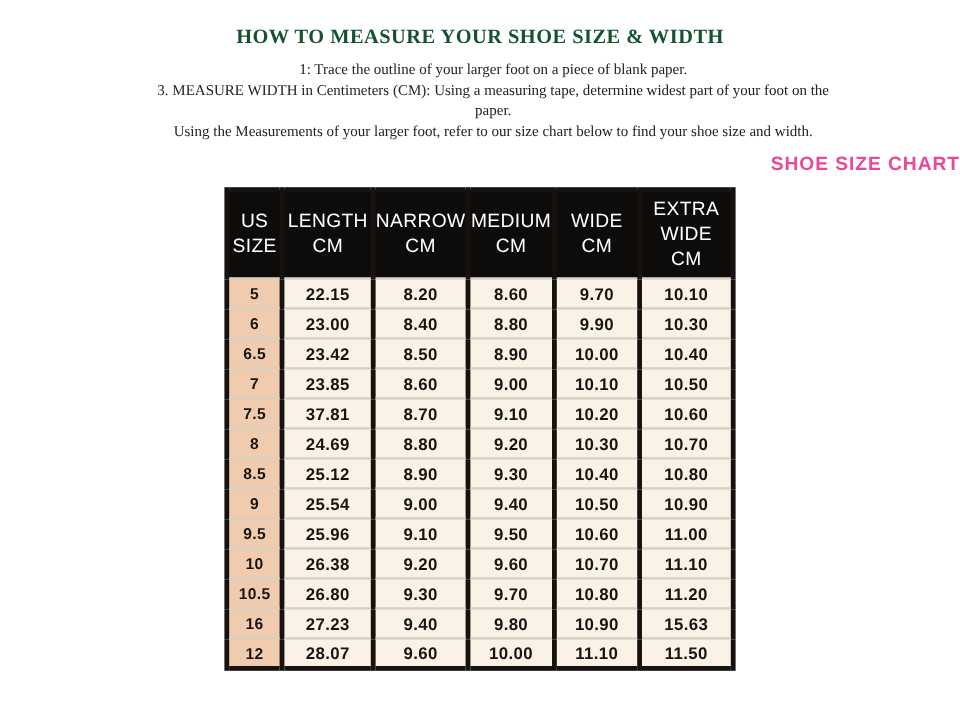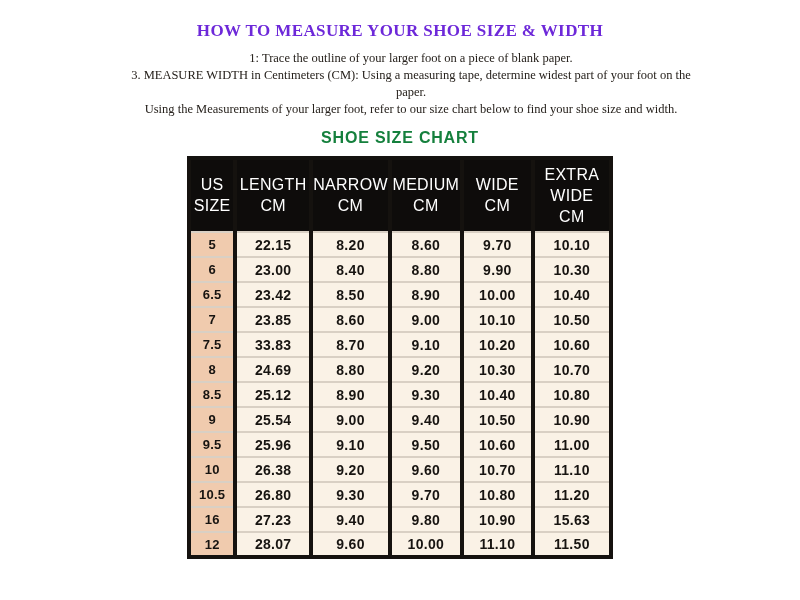--- a/index.html
+++ b/index.html
@@ -6,30 +6,30 @@
     --header-bg:#0e0c0b; --header-text:#ffffff; --size-col-bg:#f0cbae;
     --cell-bg:#faf2e6; --row-divider:#d9d0c4; --table-border:#15120f;
     --page-bg:#ffffff; --text:#1d1a17;
   }
   *{box-sizing:border-box;}
   html,body{margin:0;padding:0;}
   body{width:800px;height:600px;background:var(--page-bg);font-family:"Liberation Sans",sans-serif;color:var(--text);}
   .page{width:800px;height:600px;overflow:hidden;position:relative;background:var(--page-bg);}
   .page-title{
     font-family:"Liberation Serif",serif;font-size:17px;font-weight:bold;
-    text-align:center;margin:0;padding-top:21px;letter-spacing:0.4px;color:#6d28d9;
+    text-align:center;margin:0;padding-top:21px;letter-spacing:0.4px;color:#14532d;
   }
   .instructions{
     margin:9px 100px 0 122px;
     font-family:"Liberation Serif",serif;font-size:12.5px;color:#26211c;text-align:center;
   }
   .instructions p{margin:0;line-height:17px;}
   .chart-heading{
-    font-size:16px;font-weight:600;text-align:center;
-    margin:11px 0 9px 0;letter-spacing:0.8px;color:#15803d;
+    font-size:16px;font-weight:600;text-align:right;
+    margin:11px 0 9px 0;letter-spacing:0.8px;color:#ec4899;
   }
   table.size-chart{
     border-collapse:collapse;margin:0 auto;
     border:4px solid var(--table-border);
     table-layout:fixed;
   }
   .size-chart th,.size-chart td{
     border-left:4px solid var(--table-border);
     border-right:4px solid var(--table-border);
     text-align:center;vertical-align:middle;padding:0;
@@ -102,21 +102,21 @@
         <tr>
           <td class="c0 size-col">7</td>
           <td class="c1">23.85</td>
           <td class="c2">8.60</td>
           <td class="c3">9.00</td>
           <td class="c4">10.10</td>
           <td class="c5">10.50</td>
         </tr>
         <tr>
           <td class="c0 size-col">7.5</td>
-          <td class="c1">33.83</td>
+          <td class="c1">37.81</td>
           <td class="c2">8.70</td>
           <td class="c3">9.10</td>
           <td class="c4">10.20</td>
           <td class="c5">10.60</td>
         </tr>
         <tr>
           <td class="c0 size-col">8</td>
           <td class="c1">24.69</td>
           <td class="c2">8.80</td>
           <td class="c3">9.20</td>

